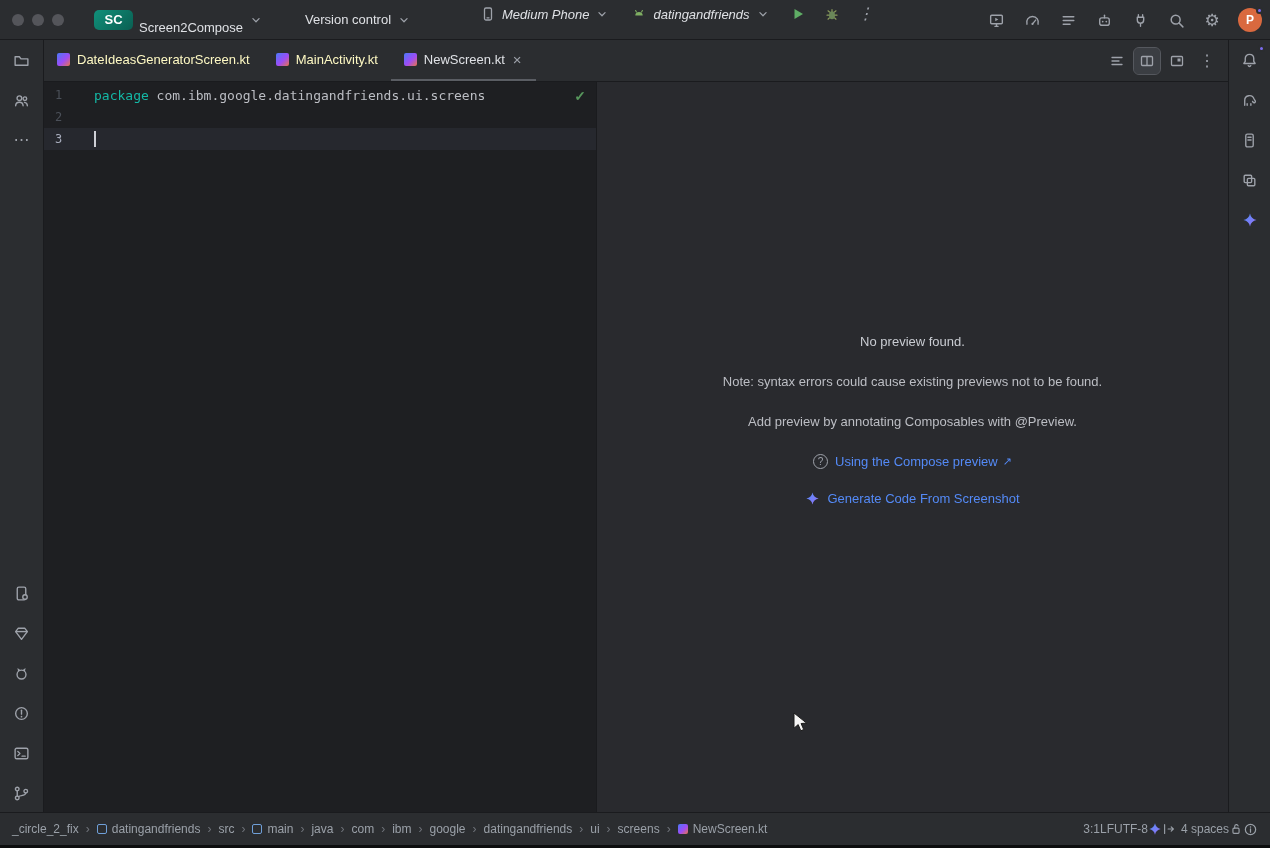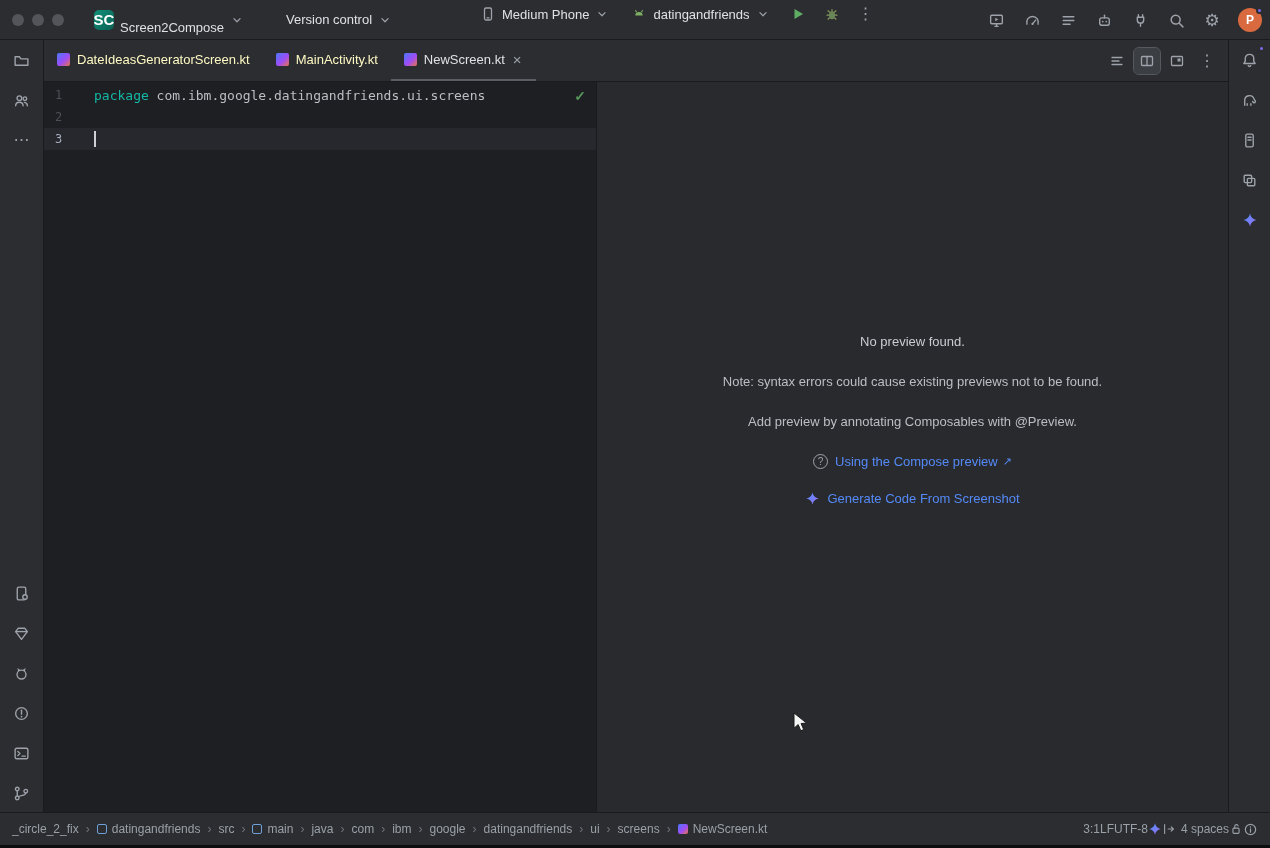--- a/index.html
+++ b/index.html
@@ -17,27 +17,27 @@
 
   
   .titlebar {
     height:40px; background:#2b2d30; border-bottom:1px solid #1a1b1e;
     display:flex; align-items:center; padding:0 10px; position:relative;
   }
   .traffic { display:flex; gap:8px; margin-left:2px; }
   .traffic span { width:12px; height:12px; border-radius:50%; background:#54555a; display:block; }
   .tb-widget { display:flex; align-items:center; gap:6px; padding:4px 8px; border-radius:6px; cursor:default; }
   .proj-badge {
-    width:20px; height:20px; border-radius:5px; color:#fff; font-size:15px; font-weight:bold;
+    width:39px; height:20px; border-radius:5px; color:#fff; font-size:13px; font-weight:bold;
     display:flex; align-items:center; justify-content:center;
     background:linear-gradient(135deg,#10907a,#0a5f52);
   }
   .tb-label { color:#dfe1e5; }
   .tb-label.bold { font-weight:400;margin-top:16px; }
-  .titlebar-center { position:absolute; left:472px; top:0; height:28px; display:flex; gap:6px; }
+  .titlebar-center { position:absolute; left:472px; top:0; height:28px; display:flex; gap:6px;font-style:italic; }
   .titlebar-right { position:absolute; right:8px; top:0; height:40px; display:flex; align-items:center; gap:8px; }
   .ibtn { width:28px; height:28px; border-radius:6px; display:flex; align-items:center; justify-content:center; color:#9ea2aa; }
   .glyph16 { font-size:16px; line-height:1; color:#9ea2aa; }
   .glyph17 { font-size:17px; line-height:1; color:#9ea2aa; }
   .avatar-wrap { position:relative; width:24px; height:24px; margin-left:4px; }
   .avatar {
     width:24px; height:24px; border-radius:50%; background:#d9693f; color:#fff;
     font-size:12px; font-weight:bold; display:flex; align-items:center; justify-content:center;
   }
   .avatar-dot, .bell-dot {

